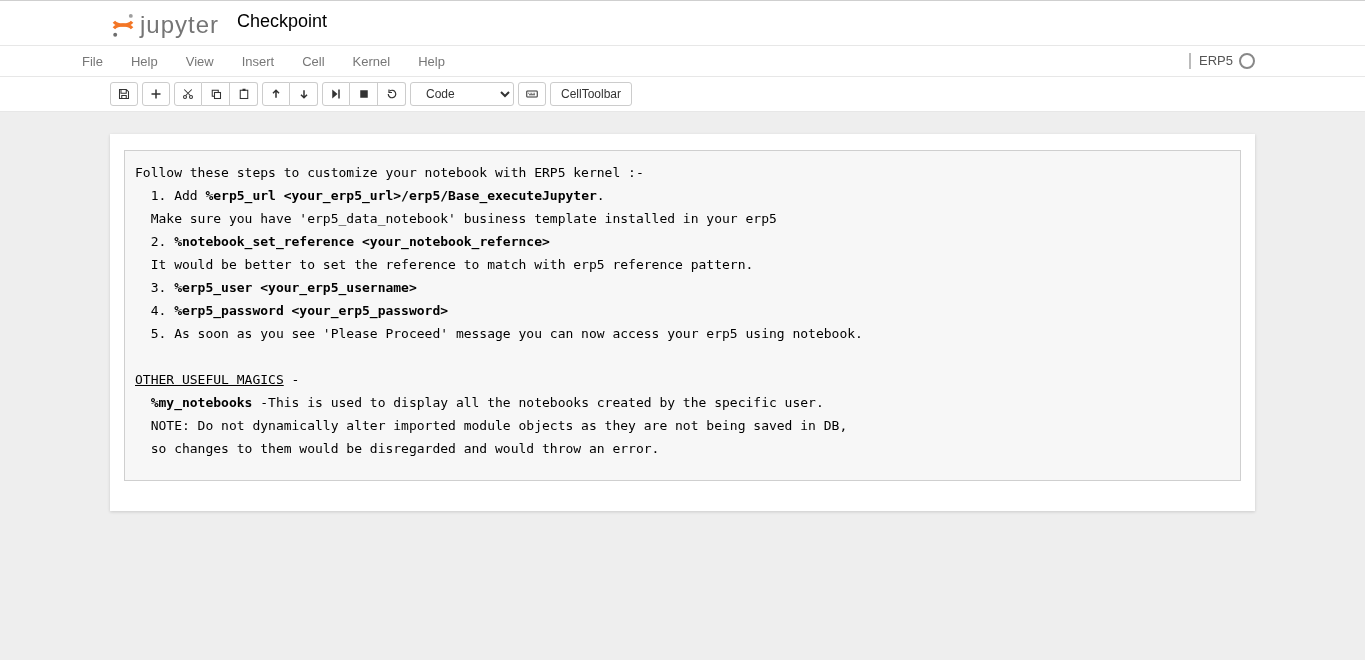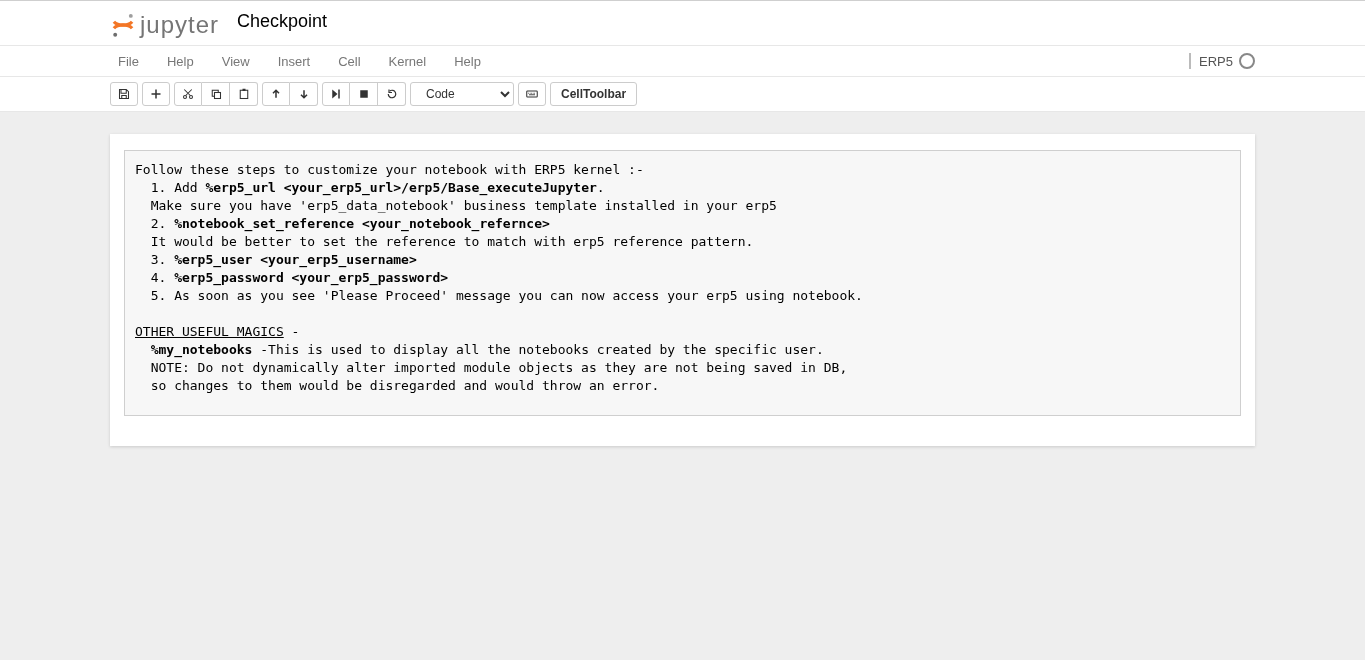--- a/index.html
+++ b/index.html
@@ -43,39 +43,38 @@
     color: #000;
     margin-left: 18px;
   }
   .checkpoint {
     font-size: 13px;
     color: #777;
     margin-left: 10px;
   }
   
   .menubar-row {
-    padding-left: 104px;
+    padding-left: 68px;
     padding-right: 110px;
     border-bottom: 1px solid #e7e7e7;
     background: #fff;
     display: flex;
     align-items: center;
     height: 30px;
     position: relative;
   }
   .menubar-row .menu-item {
     padding: 6px 14px;
     color: #777;
     cursor: pointer;
     font-size: 13px;
   }
   .kernel-area {
     margin-left: auto;
     display: flex;
-    align-items: center;
     gap: 6px;
     border-left: 2px solid #bbb;
     padding-left: 8px;
     color: #555;
     font-size: 13px;
   }
   .kernel-busy {
     width: 12px; height: 12px;
     border: 2px solid #888;
     border-radius: 50%;
@@ -102,21 +101,21 @@
     min-width: 28px;
     padding: 0 6px;
     display: inline-flex;
     align-items: center;
     justify-content: center;
     font-size: 12px;
     cursor: pointer;
     color: #333;
   }
   .btn-group .tool-btn + .tool-btn { border-left: none; }
-  .btn-group .tool-btn:first-child { border-radius: 3px 0 0 3px; font-weight: bold; }
+  .btn-group .tool-btn:first-child { border-radius: 3px 0 0 3px; }
   .btn-group .tool-btn:last-child  { border-radius: 0 3px 3px 0; }
   .btn-group .tool-btn:only-child  { border-radius: 3px; }
   select.cell-type {
     height: 24px;
     border: 1px solid #ccc;
     border-radius: 3px;
     font-size: 12px;
     width: 104px;
     background: #fff;
     color: #333;
@@ -136,21 +135,21 @@
     width: 100%;
     box-sizing: border-box;
   }
   
   .output-box {
     border: 1px solid #cfcfcf;
     background: #f7f7f7;
     padding: 10px 10px 20px 10px;
     font-family: Menlo, Consolas, "DejaVu Sans Mono", monospace;
     font-size: 13px;
-    line-height: 18px;
+    line-height: 23px;
     color: #000;
     white-space: pre;
   }
   .output-box b { font-weight: 700; }
   .output-box u { text-decoration: underline; }
   
   .code-cell {
     margin-top: 16px;
     display: flex;
     align-items: flex-start;

